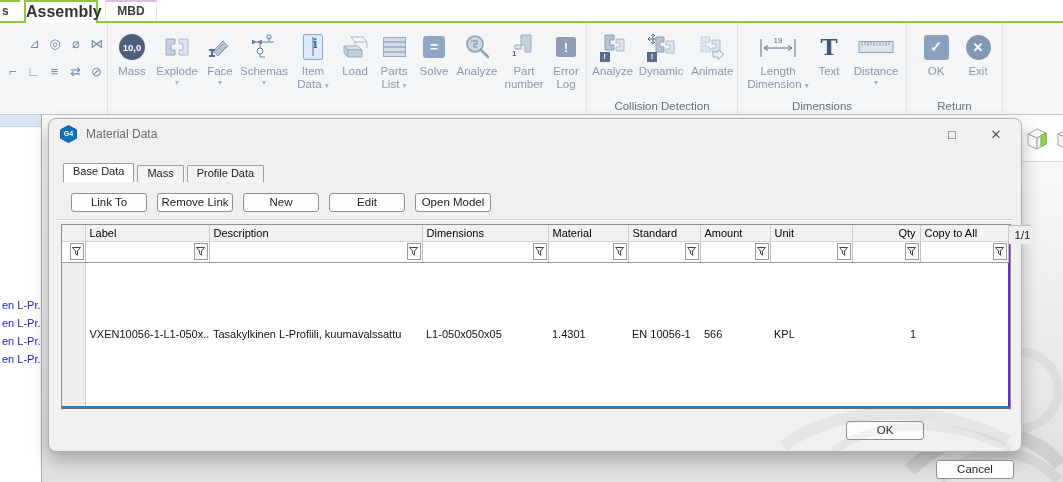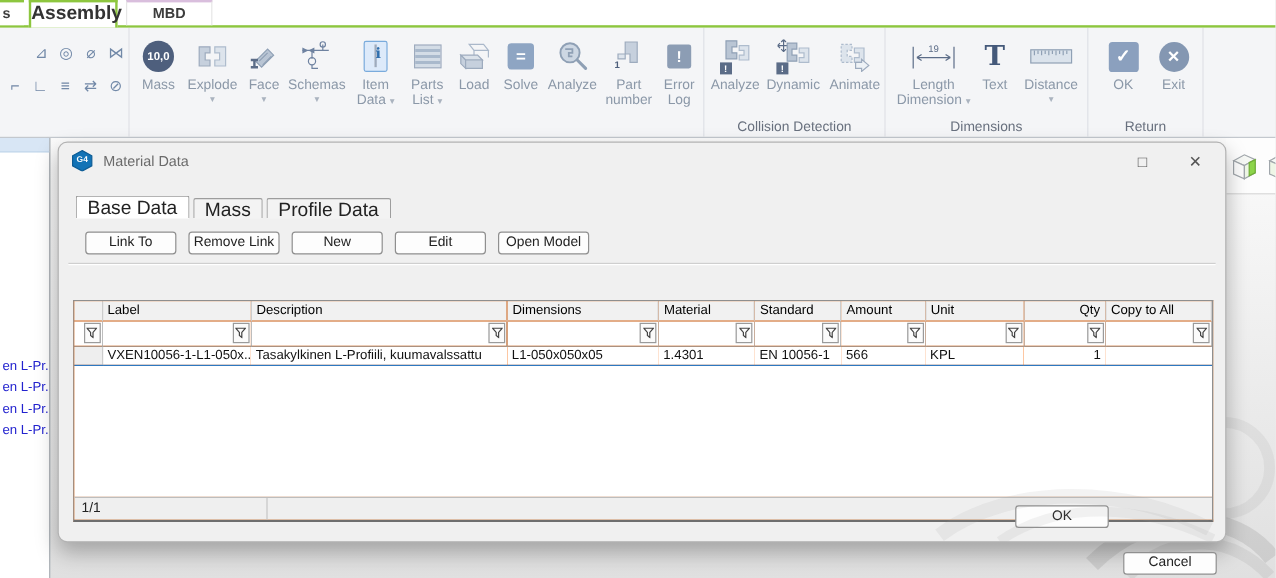--- a/index.html
+++ b/index.html
@@ -8,21 +8,21 @@
   .stage { position:relative; width:1063px; height:482px; }
 
   
   .tabbar { position:absolute; left:0; top:0; width:100%; height:23px;
     background:#fff; border-bottom:2px solid #8dc63f; display:flex; align-items:flex-end; z-index:3;}
   .tab-partial { width:20px; height:21px; background:#fff; border-top:2px solid #8dc63f;
     font-size:12px; font-weight:600; color:#3c3c3c; padding-left:2px; line-height:19px;}
   .tab-assembly { width:74px; height:23px; margin-left:4px; background:#fff;
     border:2px solid #8dc63f; border-bottom:none; margin-bottom:-2px;
     font-size:16px; font-weight:600; color:#333; text-align:center; line-height:20px; z-index:4;}
-  .tab-mbd { width:72px; height:21px; margin-left:7px; background:#fff;
+  .tab-mbd { width:52px; height:21px; margin-left:7px; background:#fff;
     border-top:2px solid #d9bedd; border-left:1px solid #e6e6e6; border-right:1px solid #e6e6e6;
     font-size:12px; font-weight:600; color:#3c3c3c; text-align:center; line-height:18px;}
 
   
   .ribbon { position:absolute; left:0; top:23px; width:100%; height:92px;
     background:#f4f5f7; border-bottom:1px solid #c3c8ce; display:flex; z-index:2;}
   .rgroup { position:relative; height:100%; border-right:1px solid #dfe2e7; }
   .rgroup-label { position:absolute; bottom:2px; left:0; width:100%; text-align:center;
     font-size:11.5px; color:#68707e; }
   .quick { width:108px; padding-top:12px; overflow:hidden; }
@@ -80,33 +80,33 @@
   .dlg-titlebar { position:absolute; left:0; top:0; width:100%; height:30px; display:flex;
     align-items:center; padding-left:10px; }
   .dlg-title { font-size:12px; color:#6b6b6b; margin-left:8px; }
   .wbtns { position:absolute; right:16px; top:0; height:30px; display:flex; gap:26px; align-items:center;}
   .wbtn { font-size:13px; color:#555; width:18px; text-align:center; cursor:default; }
   .hexwrap { position:relative; width:19px; height:18px; }
   .hex-label { position:absolute; top:5px; left:0; width:100%; text-align:center; color:#fff;
     font-size:7px; font-weight:bold; line-height:8px; }
 
   .dtabstrip { position:absolute; left:14px; top:44px; height:19px; display:flex; align-items:flex-end;}
-  .dtab { font-size:16px; color:#222; background:#f3f3f3; border:1px solid #9d9d9d;
+  .dtab { font-size:11px; color:#222; background:#f3f3f3; border:1px solid #9d9d9d;
     border-bottom:none; border-radius:2px 2px 0 0; padding:1px 9px 2px 9px; margin-right:3px; height:17px;}
   .dtab.active { background:#fff; height:19px; font-weight:400; }
 
   .dlg-toolbar { position:absolute; left:22px; top:74px; display:flex; gap:10px; }
   .dbtn { width:76px; height:19px; background:#fdfdfd; border:1px solid #8f8f8f; border-radius:3px;
     font-size:11.5px; color:#222; text-align:center; line-height:17px; cursor:default; }
   .groove { position:absolute; left:8px; right:8px; top:100px; height:2px;
     border-top:1px solid #cfcfcf; border-bottom:1px solid #fff; }
 
   .grid-box { position:absolute; left:12px; top:105px; width:950px; height:185px;
-    border:1px solid #8f8f8f; border-bottom:2px solid #6e6e6e; background:#f97316;
-    display:flex; flex-direction:column;margin-top:26px; }
+    border:1px solid #8f8f8f; border-bottom:2px solid #6e6e6e; background:#6d28d9;
+    display:flex; flex-direction:row; }
   table.grid { border-collapse:collapse; table-layout:fixed; width:948px; }
   .hrow th { font-weight:normal; font-size:11px; color:#000; text-align:left; height:16px;
     padding:1px 4px 0 4px; background:#f1f1f1; border-right:1px solid #cccccc; overflow:hidden; white-space:nowrap;}
   .hrow th.num { text-align:right; }
   .frow th { height:21px; background:#fff; border-right:1px solid #bdbdbd; border-top:1px solid #d5d5d5;
     border-bottom:1px solid #9a9a9a; position:relative; }
   .fbtn { position:absolute; right:1px; top:1px; width:14px; height:17px; background:#fbfbfb;
     border:1px solid #9a9a9a; display:flex; align-items:center; justify-content:center; cursor:default;}
   .drow td { font-size:11px; color:#111; height:16px; padding:0 4px; white-space:nowrap; overflow:hidden;}
   .drow.selected td { border-top:1px solid #2e78c0; border-bottom:1px solid #2e78c0; background:#fff; }
@@ -199,38 +199,38 @@
           <span class="rlab">Schemas</span>
           <span class="dd ddline">▾</span>
         </div>
         <div class="rbtn" style="width:46px">
           <span class="ricon">
               <span class="hl"><span class="ic-doc"><span class="doc-i">i</span><span class="doc-lines"></span></span></span>
             </span>
           <span class="rlab">Item</span>
           <span class="rlab"><span>Data</span> <span class="dd">▾</span></span>
         </div>
-        <div class="rbtn" style="width:40px">
-          <span class="ricon">
-              <span class="ic-table"></span>
-            </span>
-          <span class="rlab">Parts</span>
-          <span class="rlab"><span>List</span> <span class="dd">▾</span></span>
-        </div>
         <div class="rbtn" style="width:38px">
           <span class="ricon">
               <svg width="26" height="24" viewBox="0 0 26 24">
                 <polygon points="9,2 21,2 25,7 13,7" fill="none" stroke="#aab8ca"></polygon>
                 <path d="M25 7 v6 M13 7 v4" stroke="#aab8ca" fill="none"></path>
                 <polygon points="2,11 16,11 20,15 6,15" fill="#dbe2ea" stroke="#9dabbe"></polygon>
                 <polygon points="2,11 6,15 6,22 2,18" fill="#c6d0dd" stroke="#9dabbe"></polygon>
                 <polygon points="6,15 20,15 20,22 6,22" fill="#c6d0dd" stroke="#9dabbe"></polygon>
               </svg>
             </span>
           <span class="rlab">Load</span>
+        </div>
+        <div class="rbtn" style="width:40px">
+          <span class="ricon">
+              <span class="ic-table"></span>
+            </span>
+          <span class="rlab">Parts</span>
+          <span class="rlab"><span>List</span> <span class="dd">▾</span></span>
         </div>
         <div class="rbtn" style="width:40px">
           <span class="ricon">
               <span class="ic-solve">
                 <span>=</span>
               </span>
             </span>
           <span class="rlab">Solve</span>
         </div>
         <div class="rbtn" style="width:46px">

